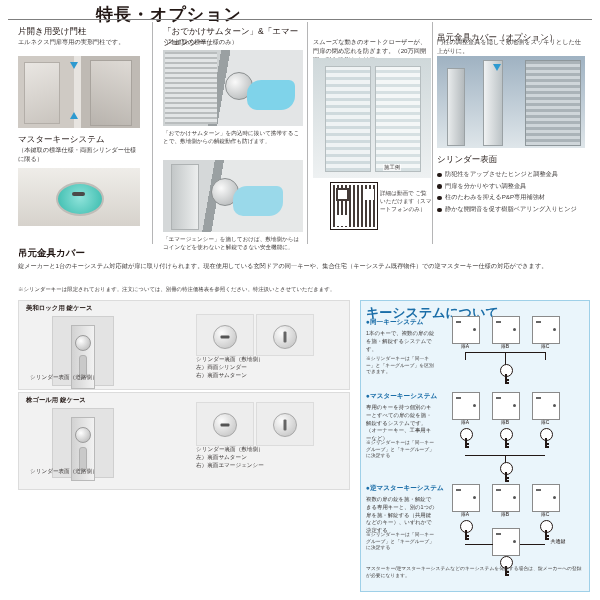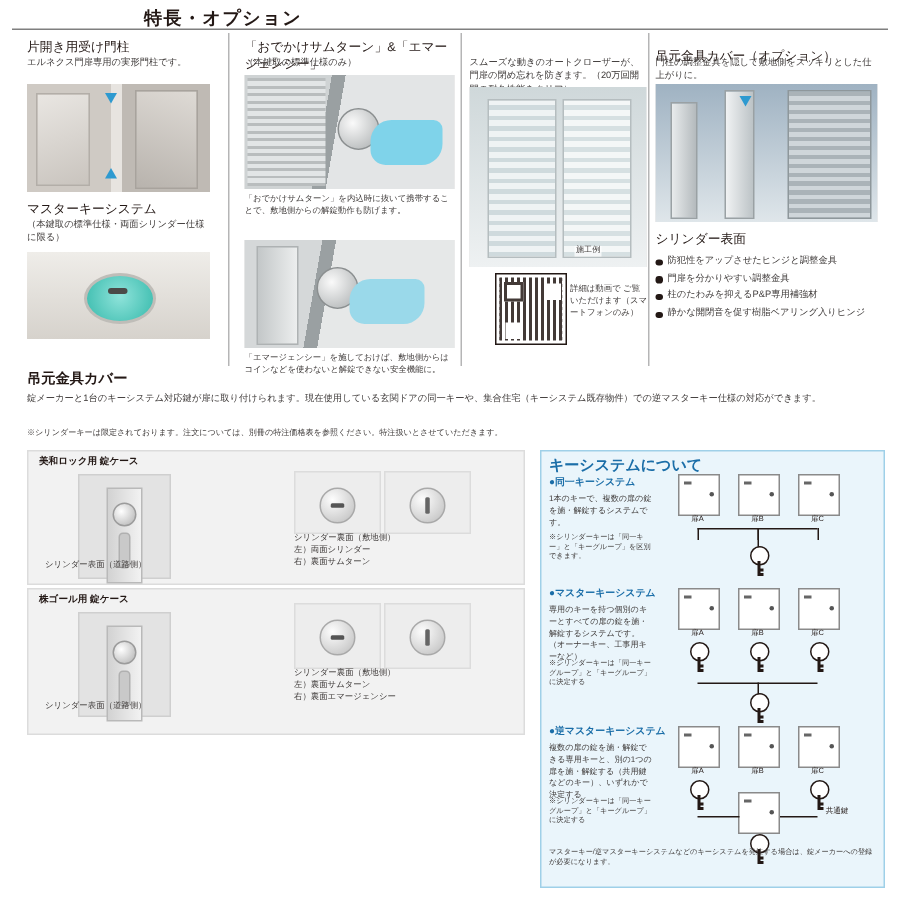--- a/index.html
+++ b/index.html
@@ -11,21 +11,21 @@
     font-size:7px;
     line-height:1.35;
     overflow:hidden;
     position:relative;
   }
   .page{position:absolute;left:0;top:0;width:600px;height:600px;}
 
   
   .page-title{
     position:absolute;left:96px;top:4px;
-    font-size:12px;font-weight:bold;letter-spacing:1px;color:#231815;
+    font-size:17px;font-weight:bold;letter-spacing:1px;color:#231815;
   }
   .hrule{position:absolute;left:8px;top:19px;width:584px;height:1px;background:#7f7f7f;}
 
   
   .sec-title{font-size:8.5px;font-weight:normal;color:#231815;}
   .desc{font-size:6.2px;color:#3e3a39;line-height:1.42;}
   .vsep{position:absolute;width:1px;background:#b5b5b6;}
   .photo{position:absolute;background:#d9d9d9;overflow:hidden;}
   .cap{font-size:5.6px;color:#3e3a39;line-height:1.4;}
 
@@ -133,21 +133,21 @@
     width:14px;height:14px;border-radius:50%;background:radial-gradient(circle at 35% 35%,#fff,#b0b0b0);border:1px solid #9b9b9b;}
   .lockcase .lever{position:absolute;left:50%;top:38px;transform:translateX(-50%);
     width:6px;height:22px;background:#c9c9c9;border:1px solid #b0b0b0;border-radius:3px;}
   .cylimg{position:absolute;background:#ededed;border:1px solid #dcdcdc;}
   .disc{position:absolute;border-radius:50%;background:radial-gradient(circle at 35% 32%,#fdfdfd,#bcbcbc);border:1px solid #a9a9a9;}
   .disc .keyhole{position:absolute;left:50%;top:50%;transform:translate(-50%,-50%);width:9px;height:3px;background:#555;border-radius:1px;}
   .disc .thumb{position:absolute;left:50%;top:50%;transform:translate(-50%,-50%);width:3px;height:11px;background:#666;border-radius:1px;}
 
   
   #kbox{position:absolute;left:360px;top:300px;width:228px;height:290px;background:#eaf5fb;border:1px solid #9fd0e8;}
-  #kbox-title{position:absolute;left:366px;top:304px;font-size:10px;font-weight:bold;color:#1b6ea8;}
+  #kbox-title{position:absolute;left:366px;top:304px;font-size:13px;font-weight:bold;color:#1b6ea8;}
   .kb-sec-title{position:absolute;font-size:6.6px;font-weight:bold;color:#1b6ea8;}
   .kb-text{position:absolute;font-size:5.4px;color:#3e3a39;line-height:1.45;width:70px;}
   .kb-note{position:absolute;font-size:4.8px;color:#3e3a39;line-height:1.4;width:72px;}
   .diagram{position:absolute;}
   .door{position:absolute;width:26px;height:26px;background:#fff;border:1px solid #8a8a8a;}
   .door .dh{position:absolute;right:3px;top:11px;width:3px;height:3px;border-radius:50%;background:#555;}
   .door .dl{position:absolute;left:3px;top:4px;width:5px;height:2px;background:#666;}
   .doorlabel{position:absolute;font-size:5px;color:#231815;text-align:center;width:26px;}
   .key{position:absolute;width:11px;height:20px;}
   .key .head{position:absolute;left:0;top:0;width:11px;height:11px;border-radius:50%;

